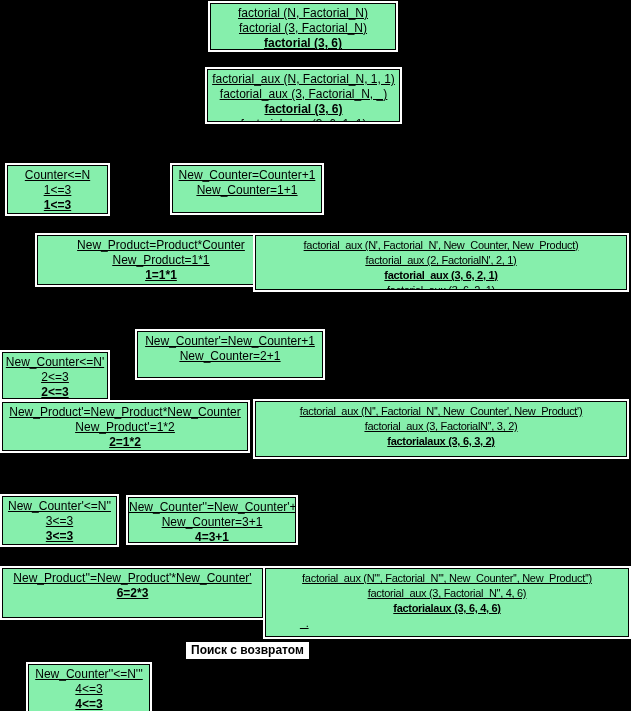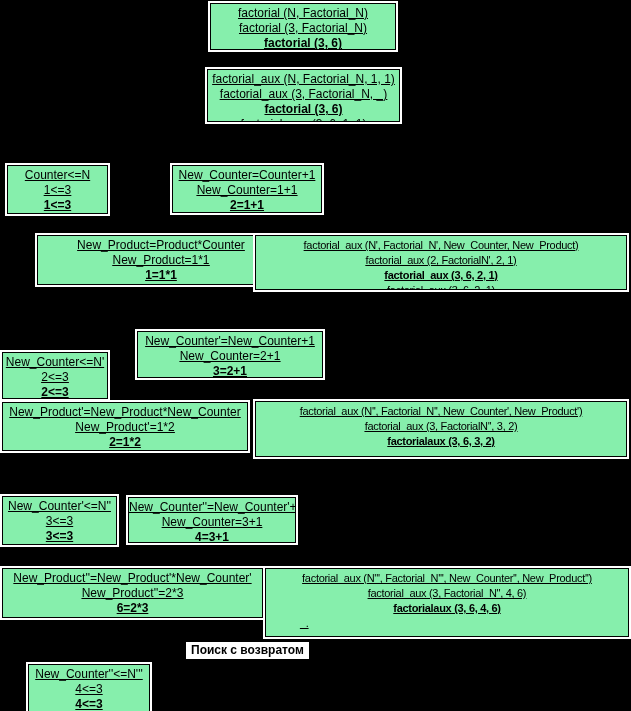--- a/index.html
+++ b/index.html
@@ -61,42 +61,40 @@
       <div class="line">factorial_aux (3, 6, 1, 1)</div>
     </div>
     <div class="box" style="left: 7px; top: 165px; width: 101px; height: 49px;">
       <div class="line">Counter&lt;=N</div>
       <div class="line u">1&lt;=3</div>
       <div class="line b">1&lt;=3</div>
     </div>
     <div class="box" style="left: 172px; top: 165px; width: 150px; height: 48px;">
       <div class="line">New_Counter=Counter+1</div>
       <div class="line u">New_Counter=1+1</div>
-      <div class="line b">2=1+1</div>
     </div>
     <div class="box" style="left: 37px; top: 235px; width: 248px; height: 50px;">
       <div class="line">New_Product=Product*Counter</div>
       <div class="line u">New_Product=1*1</div>
       <div class="line b">1=1*1</div>
     </div>
     <div class="box small" style="left: 255px; top: 235px; width: 372px; height: 55px;">
       <div class="line">factorial_aux (N', Factorial_N', New_Counter, New_Product)</div>
       <div class="line u">factorial_aux (2, FactorialN', 2, 1)</div>
       <div class="line b">factorial_aux (3, 6, 2, 1)</div>
       <div class="line">factorial_aux (3, 6, 2, 1)</div>
     </div>
     <div class="box" style="left: 2px; top: 331px; width: 106px; height: 47px; margin-top: 21px;">
       <div class="line">New_Counter&lt;=N'</div>
       <div class="line u">2&lt;=3</div>
       <div class="line b">2&lt;=3</div>
     </div>
     <div class="box" style="left: 137px; top: 331px; width: 186px; height: 47px;">
       <div class="line">New_Counter'=New_Counter+1</div>
       <div class="line u">New_Counter=2+1</div>
-      <div class="line b">3=2+1</div>
     </div>
     <div class="box" style="left: 2px; top: 402px; width: 246px; height: 49px;">
       <div class="line">New_Product'=New_Product*New_Counter</div>
       <div class="line u">New_Product'=1*2</div>
       <div class="line b">2=1*2</div>
     </div>
     <div class="box small" style="left: 255px; top: 401px; width: 372px; height: 56px;">
       <div class="line">factorial_aux (N'', Factorial_N'', New_Counter', New_Product')</div>
       <div class="line u">factorial_aux (3, FactorialN'', 3, 2)</div>
       <div class="line b">factorialaux (3, 6, 3, 2)</div>
@@ -107,21 +105,20 @@
       <div class="line">3&lt;=3</div>
       <div class="line b">3&lt;=3</div>
     </div>
     <div class="box" style="left: 128px; top: 497px; width: 168px; height: 46px;">
       <div class="line">New_Counter''=New_Counter'+1</div>
       <div class="line">New_Counter=3+1</div>
       <div class="line b">4=3+1</div>
     </div>
     <div class="box" style="left: 2px; top: 568px; width: 261px; height: 50px;">
       <div class="line">New_Product''=New_Product'*New_Counter'</div>
-      <div class="line u">New_Product''=2*3</div>
       <div class="line b">6=2*3</div>
     </div>
     <div class="box small" style="left: 265px; top: 568px; width: 364px; height: 69px;">
       <div class="line">factorial_aux (N''', Factorial_N''', New_Counter'', New_Product'')</div>
       <div class="line u">factorial_aux (3, Factorial_N'', 4, 6)</div>
       <div class="line b">factorialaux (3, 6, 4, 6)</div>
       <div class="line cl">_.</div>
     </div>
     <div class="box" style="left: 28px; top: 664px; width: 122px; height: 59px;">
       <div class="line">New_Counter''&lt;=N'''</div>

